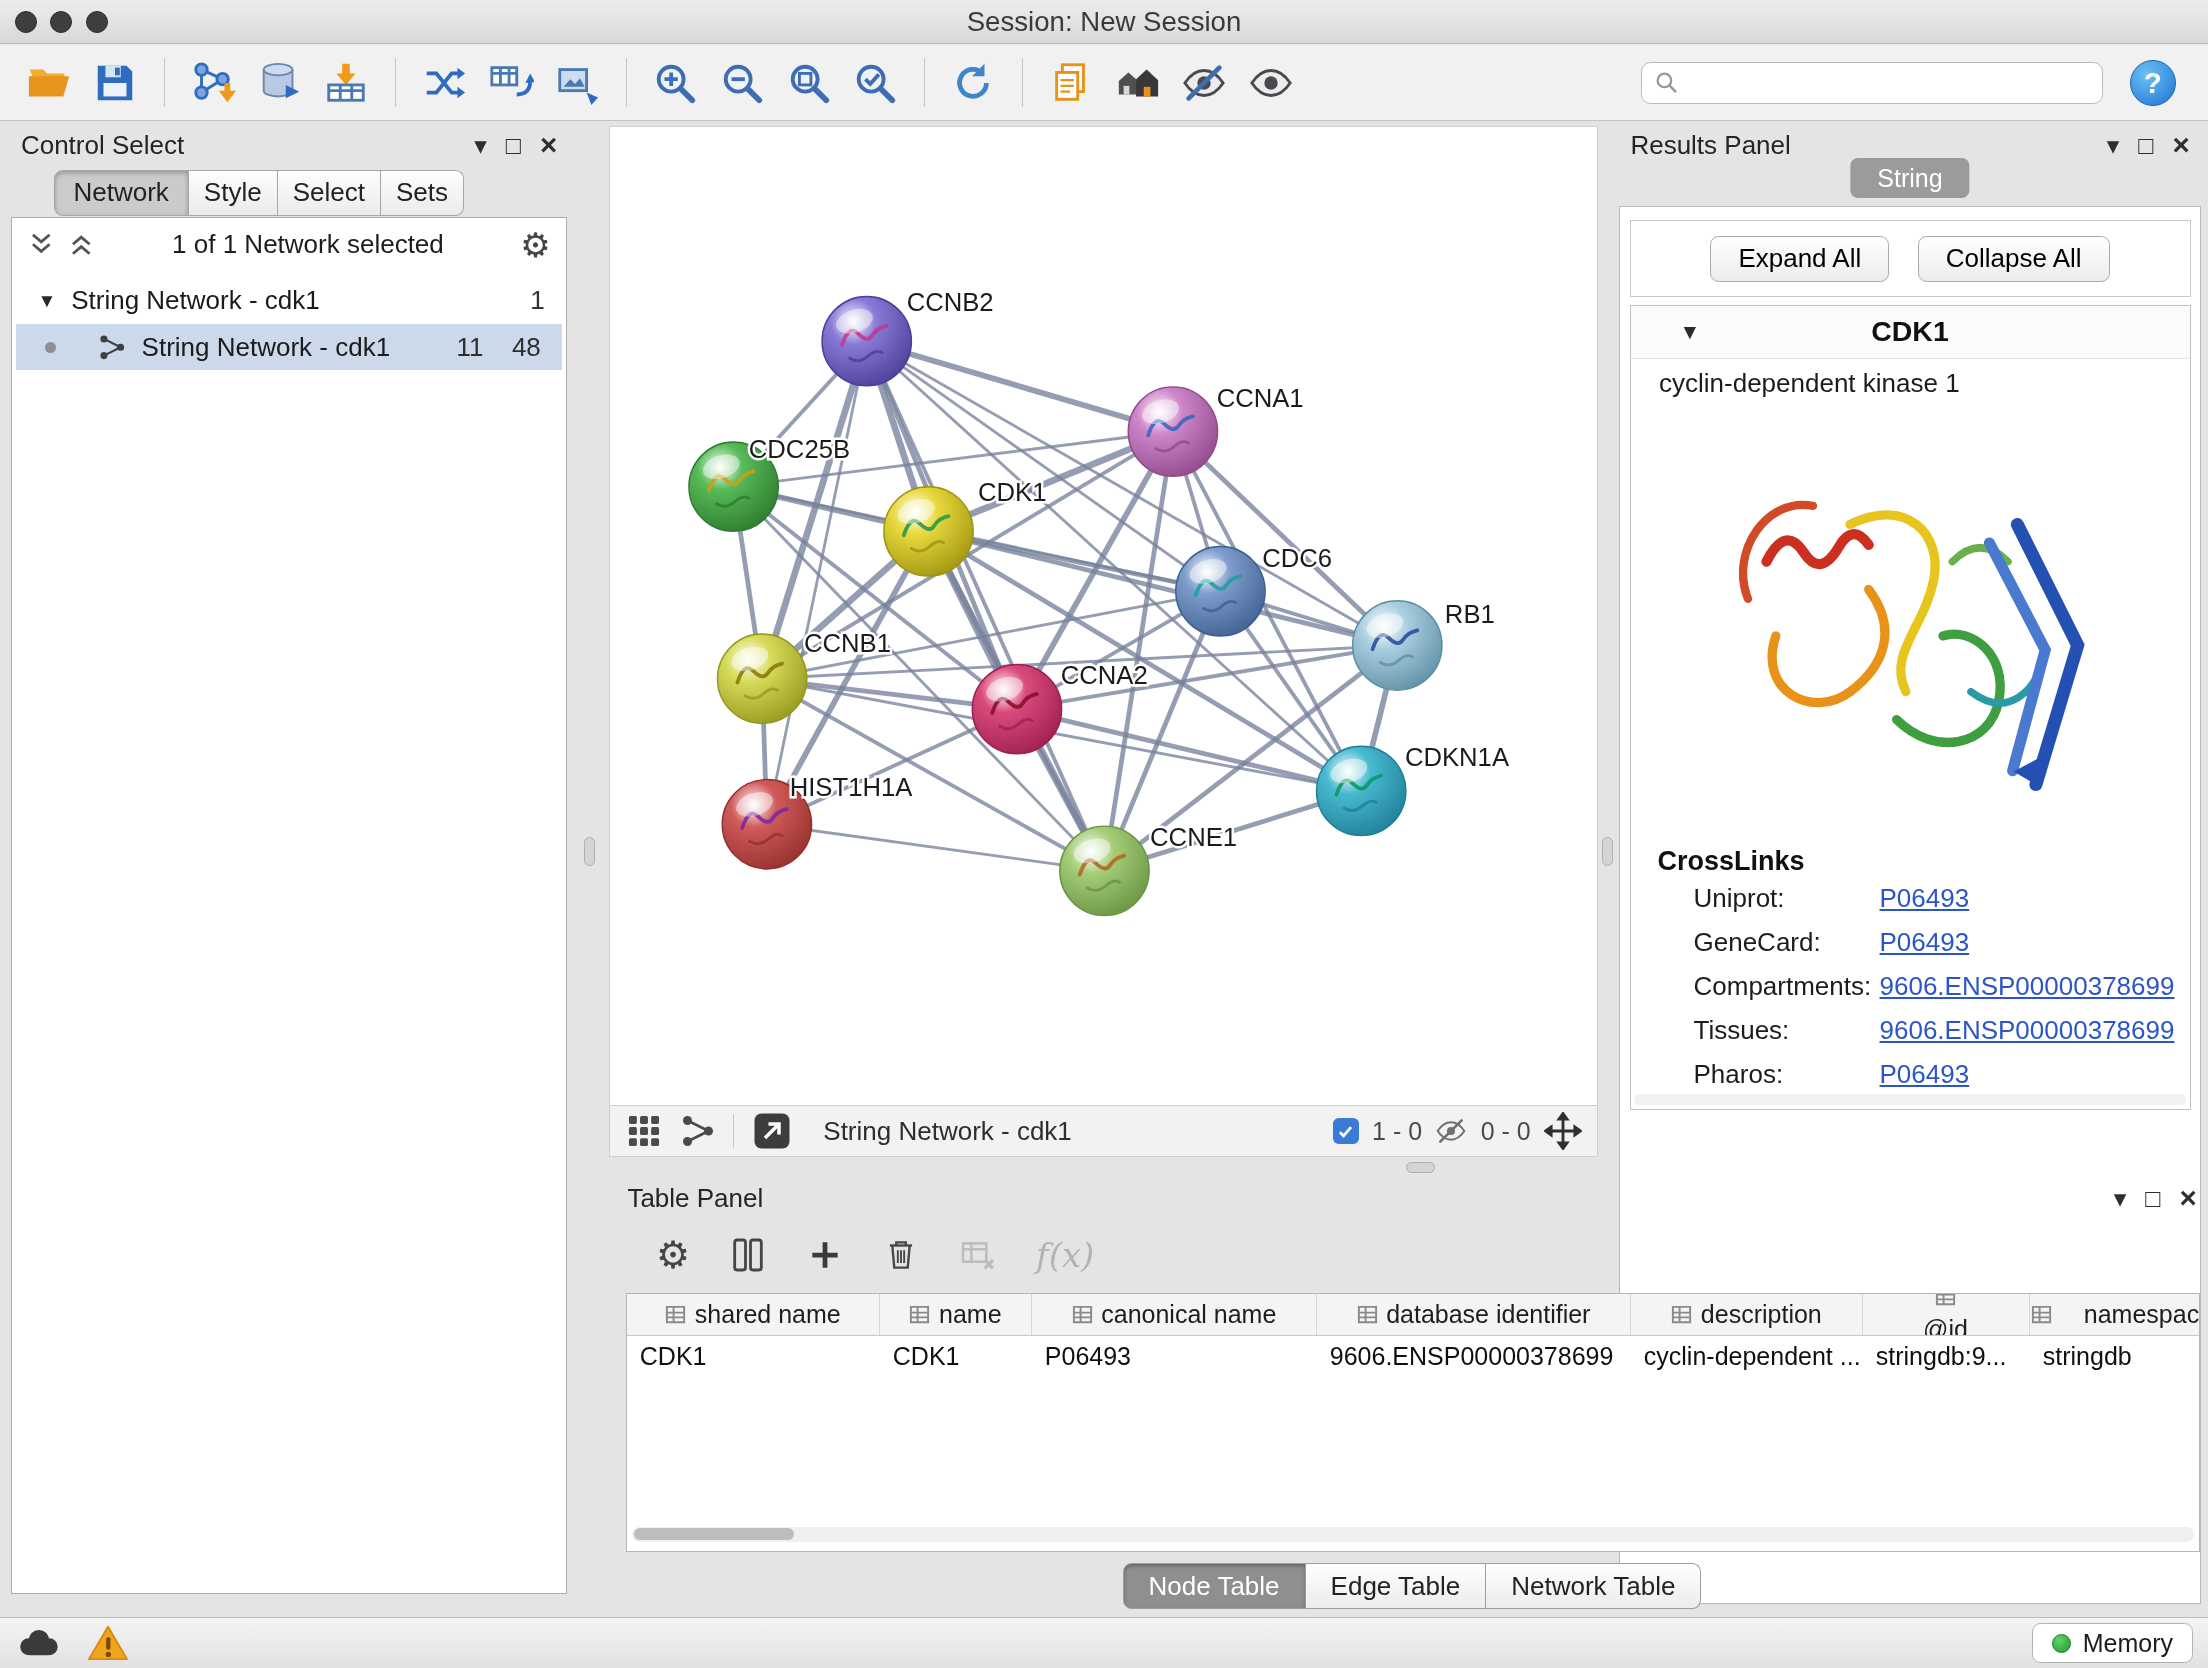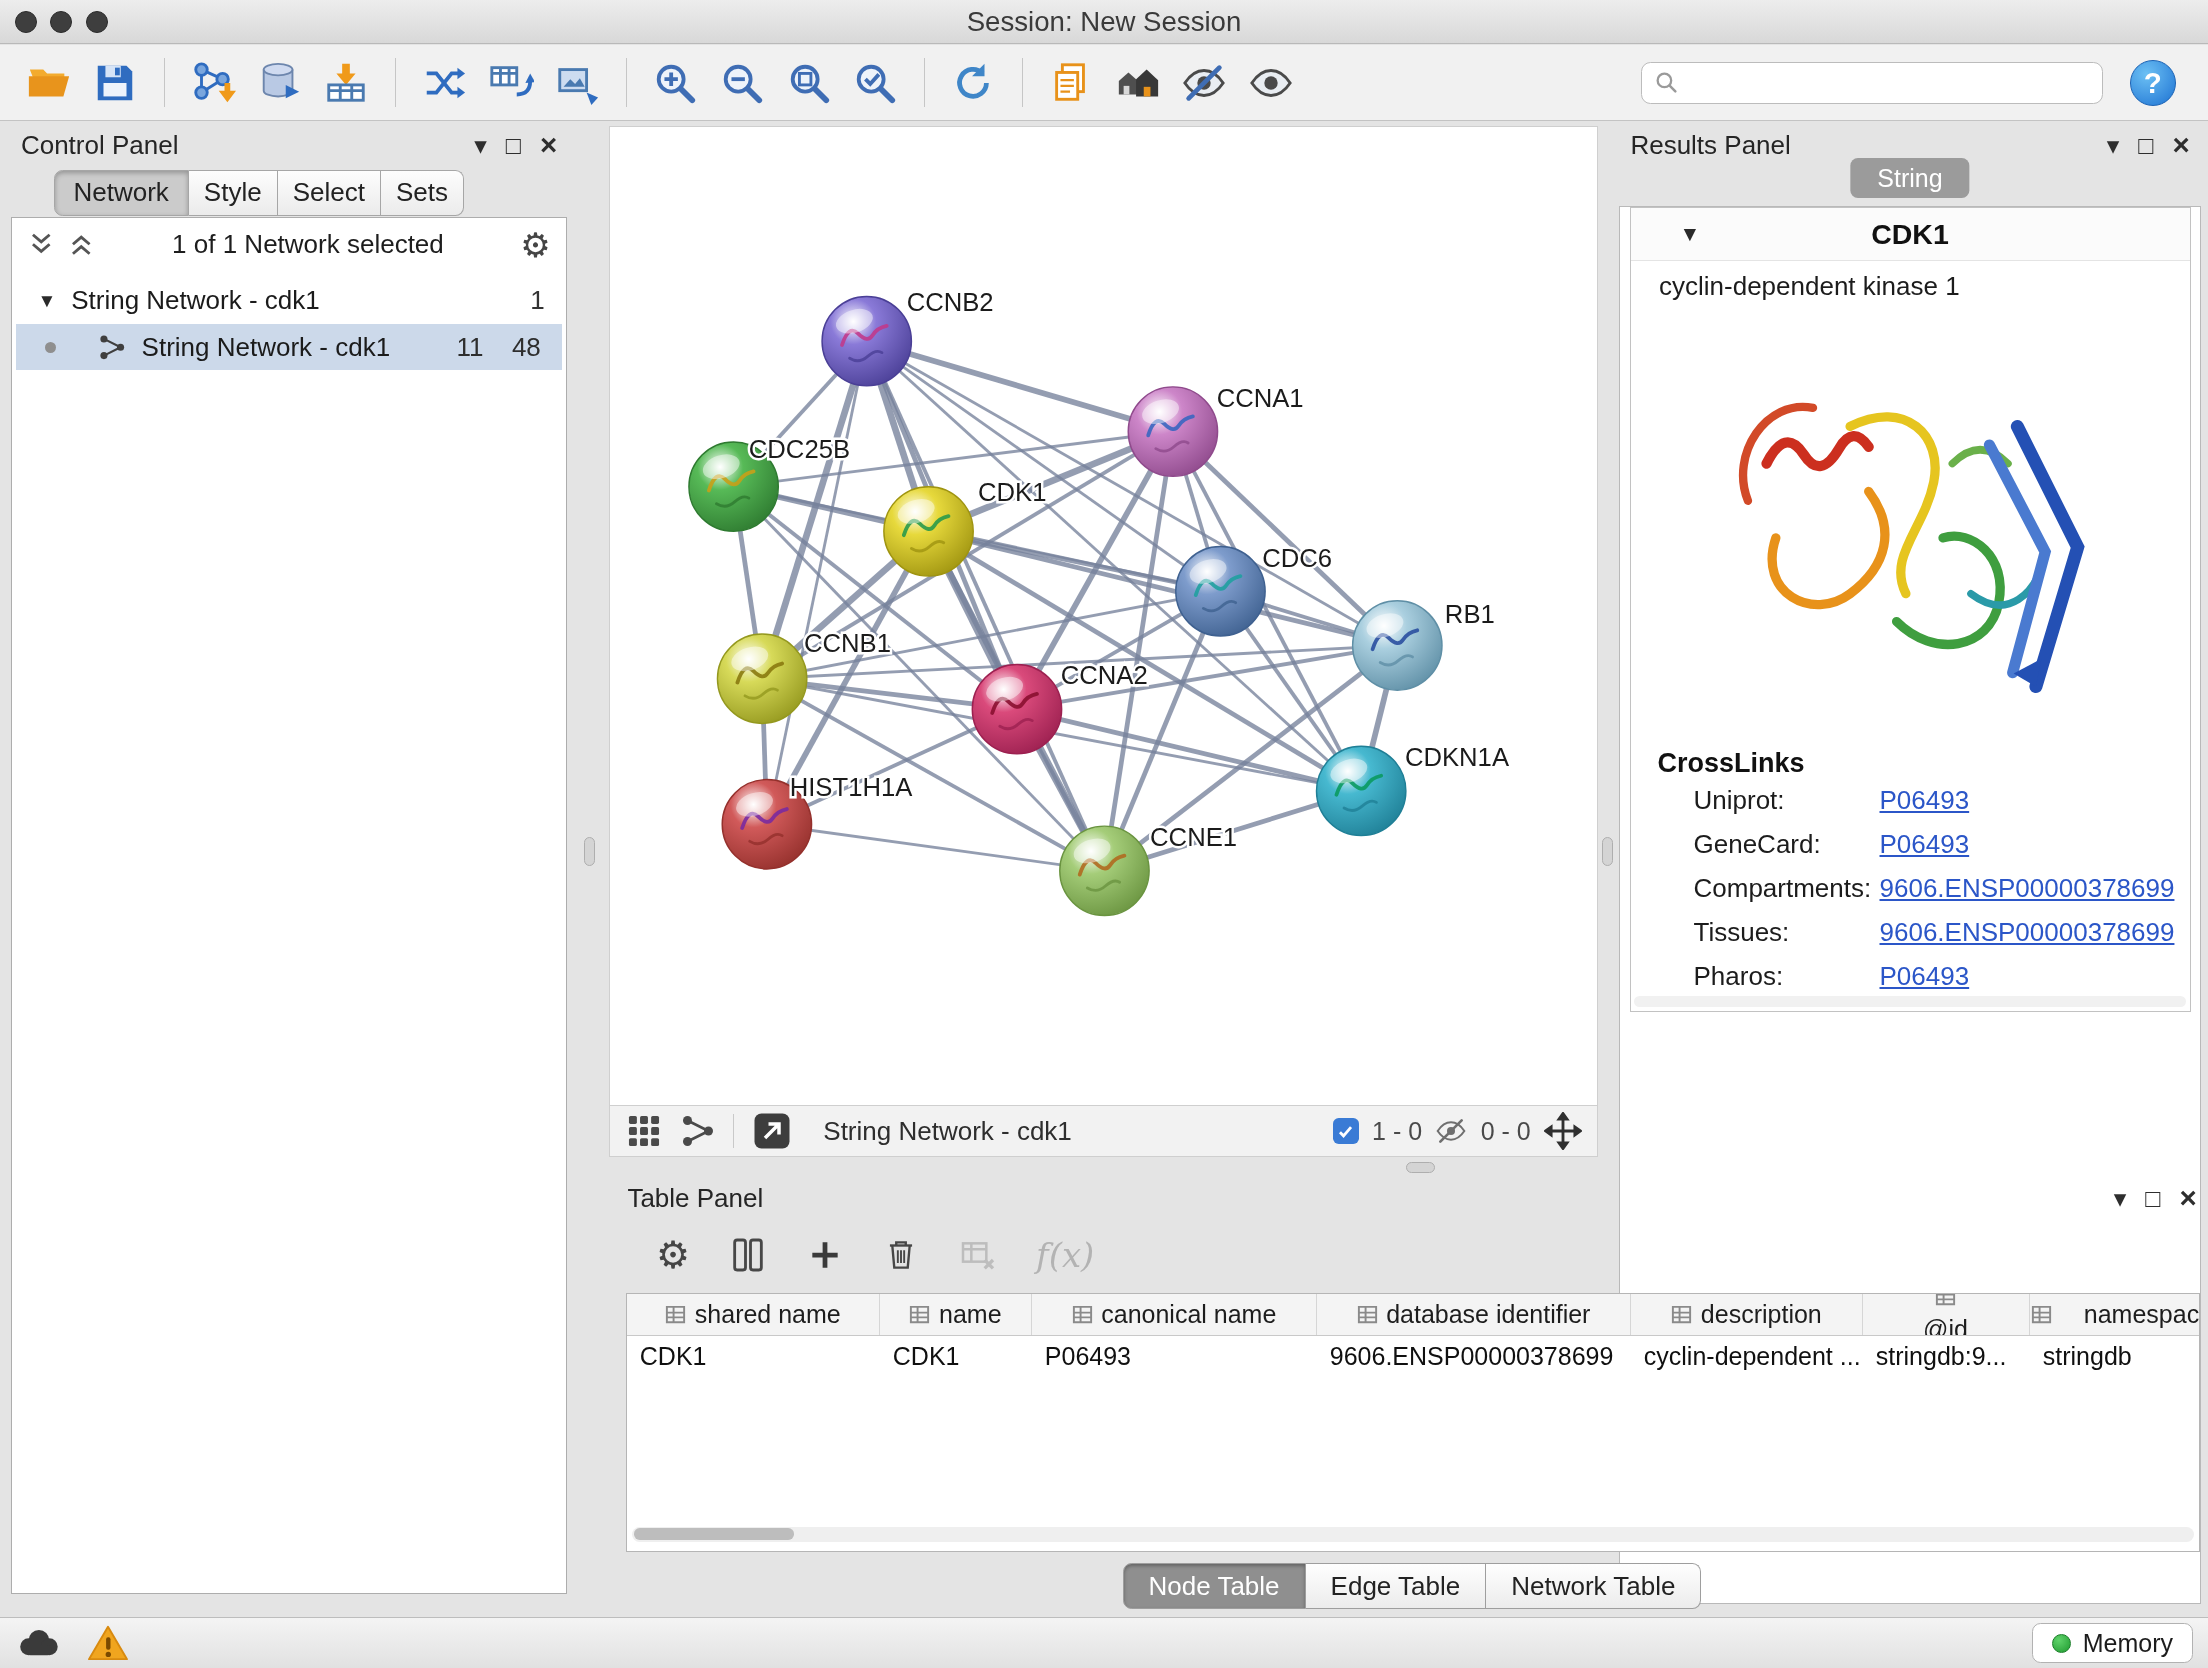--- a/index.html
+++ b/index.html
@@ -282,21 +282,21 @@
           <circle cx="10" cy="10" r="6.5" fill="none" stroke="#9a9a9a" stroke-width="2.2"></circle>
           <path d="M15 15l5.5 5.5" stroke="#9a9a9a" stroke-width="2.4" stroke-linecap="round"></path>
         </svg>
       <input placeholder="" style="">
     </div>
     <div class="helpbtn">?</div>
   </div>
 
   <section class="control-panel">
     <div class="phead">
-      <span class="panel-title">Control Panel</span>
+      <span class="panel-title">Control Select</span>
       <span class="phicons">
         <span class="phicon">▾</span>
         <span class="phicon">□</span>
         <span class="phicon close">×</span>
       </span>
     </div>
     <div class="cp-tabs" id="control-tabs">
         <div class="ctab sel">Network</div>
         <div class="ctab">Style</div>
         <div class="ctab">Select</div>
@@ -574,20 +574,24 @@
     <div class="phead">
       <span class="panel-title">Results Panel</span>
       <span class="phicons">
         <span class="phicon">▾</span>
         <span class="phicon">□</span>
         <span class="phicon close">×</span>
       </span>
     </div>
     <div class="rp-tab">String</div>
     <div class="rp-box">
+      <div class="rp-buttons">
+        <button class="rbtn">Expand All</button>
+        <button class="rbtn">Collapse All</button>
+      </div>
       <div class="rp-section">
         <div class="rs-head">
           <span class="rs-tri">▼</span>
           <span class="rs-title">CDK1</span>
         </div>
         <div class="rs-sub">cyclin-dependent kinase 1</div>
         <svg class="protein" width="409" height="418" viewBox="0 0 430 450" fill="none" stroke-linecap="round">
           <path d="M60 160q20,-40 40,-10q18,28 38,-6q15,-26 32,-2" stroke="#cc2f1f" stroke-width="11"></path>
           <path d="M40 200C20 150 60 90 110 100" stroke="#d24a28" stroke-width="9"></path>
           <path d="M70 240C50 300 110 330 150 300S200 230 170 190" stroke="#e8921a" stroke-width="10"></path>

